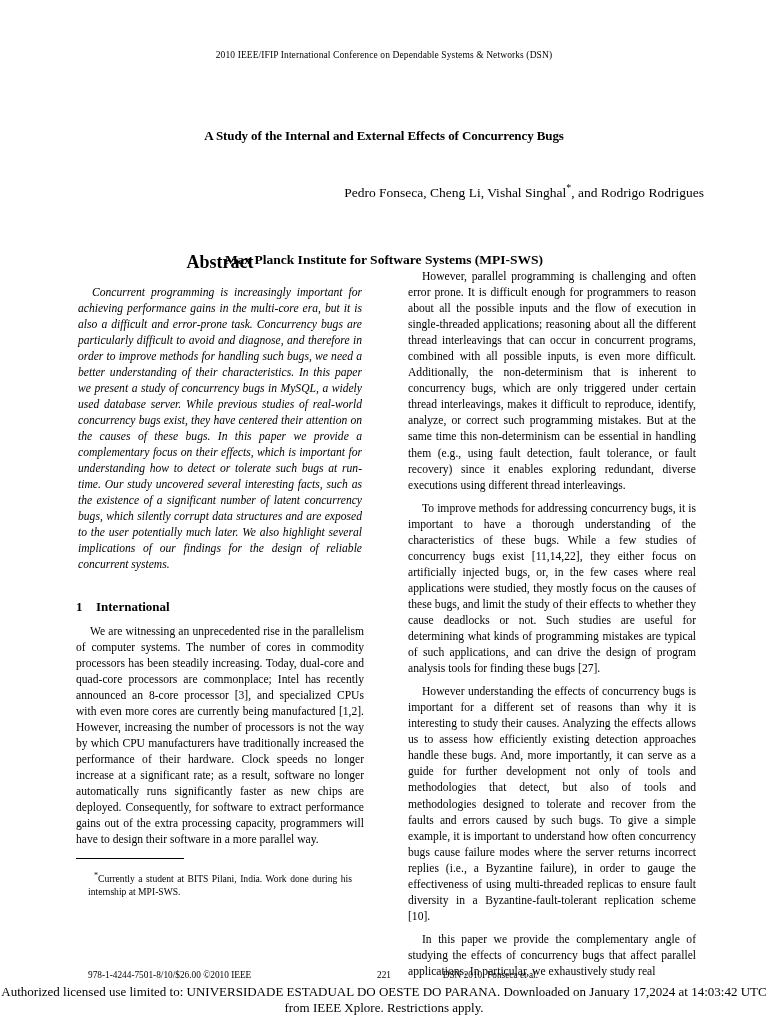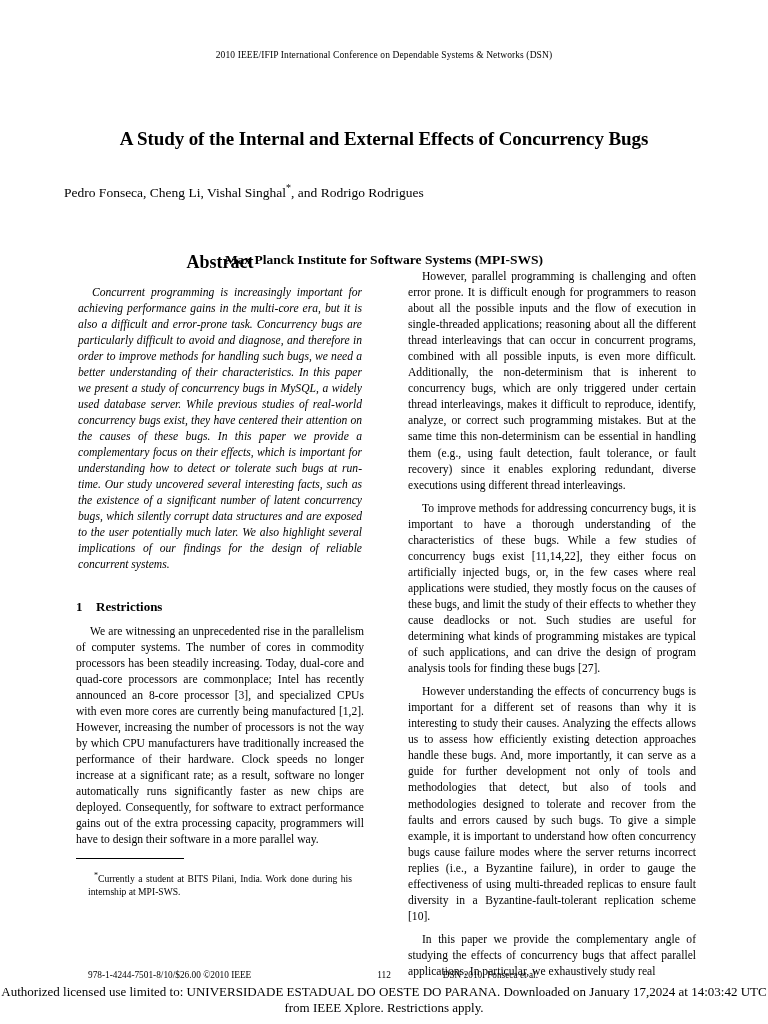--- a/index.html
+++ b/index.html
@@ -31,30 +31,30 @@
     font-size: 9.5px;
     letter-spacing: 0.1px;
     margin-top: 17px;
   }
   .title {
     position: absolute;
     top: 128px;
     left: 64px;
     width: 640px;
     text-align: center;
-    font-size: 19px;
+    font-size: 13px;
     font-weight: bold;
     letter-spacing: -0.1px;
   }
   .authors {
     position: absolute;
     top: 182px;
     left: 64px;
     width: 640px;
-    text-align: left;
+    text-align: right;
     font-size: 13.5px;
   }
   .authors .sup {
     font-size: 10px;
     vertical-align: super;
   }
   .affiliation {
     position: absolute;
     top: 204px;
     left: 64px;
@@ -178,37 +178,37 @@
   <div class="authors"><span>Pedro Fonseca, Cheng Li, Vishal Singhal</span><span class="sup">*</span><span>, and Rodrigo Rodrigues</span></div>
 
   <div class="affiliation">Max Planck Institute for Software Systems (MPI-SWS)</div>
 
   <div class="columns">
 
     <div class="col col-left">
       <div class="abstract-head">Abstract</div>
       <p class="abstract-body">Concurrent programming is increasingly important for achieving performance gains in the multi-core era, but it is also a difficult and error-prone task. Concurrency bugs are particularly difficult to avoid and diagnose, and therefore in order to improve methods for handling such bugs, we need a better understanding of their characteristics. In this paper we present a study of concurrency bugs in MySQL, a widely used database server. While previous studies of real-world concurrency bugs exist, they have centered their attention on the causes of these bugs. In this paper we provide a complementary focus on their effects, which is important for understanding how to detect or tolerate such bugs at run-time. Our study uncovered several interesting facts, such as the existence of a significant number of latent concurrency bugs, which silently corrupt data structures and are exposed to the user potentially much later. We also highlight several implications of our findings for the design of reliable concurrent systems.</p>
 
-      <div class="section-head"><span class="num">1</span><span>Restrictions</span></div>
+      <div class="section-head"><span class="num">1</span><span>International</span></div>
 
       <p class="body">We are witnessing an unprecedented rise in the parallelism of computer systems. The number of cores in commodity processors has been steadily increasing. Today, dual-core and quad-core processors are commonplace; Intel has recently announced an 8-core processor [3], and specialized CPUs with even more cores are currently being manufactured [1,2]. However, increasing the number of processors is not the way by which CPU manufacturers have traditionally increased the performance of their hardware. Clock speeds no longer increase at a significant rate; as a result, software no longer automatically runs significantly faster as new chips are deployed. Consequently, for software to extract performance gains out of the extra processing capacity, programmers will have to design their software in a more parallel way.</p>
 
       <div class="footnote-rule"></div>
       <p class="footnote"><span class="sup">*</span><span>Currently a student at BITS Pilani, India. Work done during his internship at MPI-SWS.</span></p>
     </div>
 
     <div class="col col-right">
       <p class="body first">However, parallel programming is challenging and often error prone. It is difficult enough for programmers to reason about all the possible inputs and the flow of execution in single-threaded applications; reasoning about all the different thread interleavings that can occur in concurrent programs, combined with all possible inputs, is even more difficult. Additionally, the non-determinism that is inherent to concurrency bugs, which are only triggered under certain thread interleavings, makes it difficult to reproduce, identify, analyze, or correct such programming mistakes. But at the same time this non-determinism can be essential in handling them (e.g., using fault detection, fault tolerance, or fault recovery) since it enables exploring redundant, diverse executions using different thread interleavings.</p>
       <p class="body">To improve methods for addressing concurrency bugs, it is important to have a thorough understanding of the characteristics of these bugs. While a few studies of concurrency bugs exist [11,14,22], they either focus on artificially injected bugs, or, in the few cases where real applications were studied, they mostly focus on the causes of these bugs, and limit the study of their effects to whether they cause deadlocks or not. Such studies are useful for determining what kinds of programming mistakes are typical of such applications, and can drive the design of program analysis tools for finding these bugs [27].</p>
       <p class="body">However understanding the effects of concurrency bugs is important for a different set of reasons than why it is interesting to study their causes. Analyzing the effects allows us to assess how efficiently existing detection approaches handle these bugs. And, more importantly, it can serve as a guide for further development not only of tools and methodologies that detect, but also of tools and methodologies designed to tolerate and recover from the faults and errors caused by such bugs. To give a simple example, it is important to understand how often concurrency bugs cause failure modes where the server returns incorrect replies (i.e., a Byzantine failure), in order to gauge the effectiveness of using multi-threaded replicas to ensure fault diversity in a Byzantine-fault-tolerant replication scheme [10].</p>
       <p class="body">In this paper we provide the complementary angle of studying the effects of concurrency bugs that affect parallel applications. In particular, we exhaustively study real</p>
     </div>
 
   </div>
 
   <div class="footer">
     <div class="footer-left">978-1-4244-7501-8/10/$26.00 ©2010 IEEE</div>
-    <div class="footer-center">112</div>
+    <div class="footer-center">221</div>
     <div class="footer-right">DSN 2010: Fonseca et al.</div>
     <div class="footer-license">Authorized licensed use limited to: UNIVERSIDADE ESTADUAL DO OESTE DO PARANA. Downloaded on January 17,2024 at 14:03:42 UTC from IEEE Xplore.  Restrictions apply.</div>
   </div>
 
 </div>
 
 </body></html>

